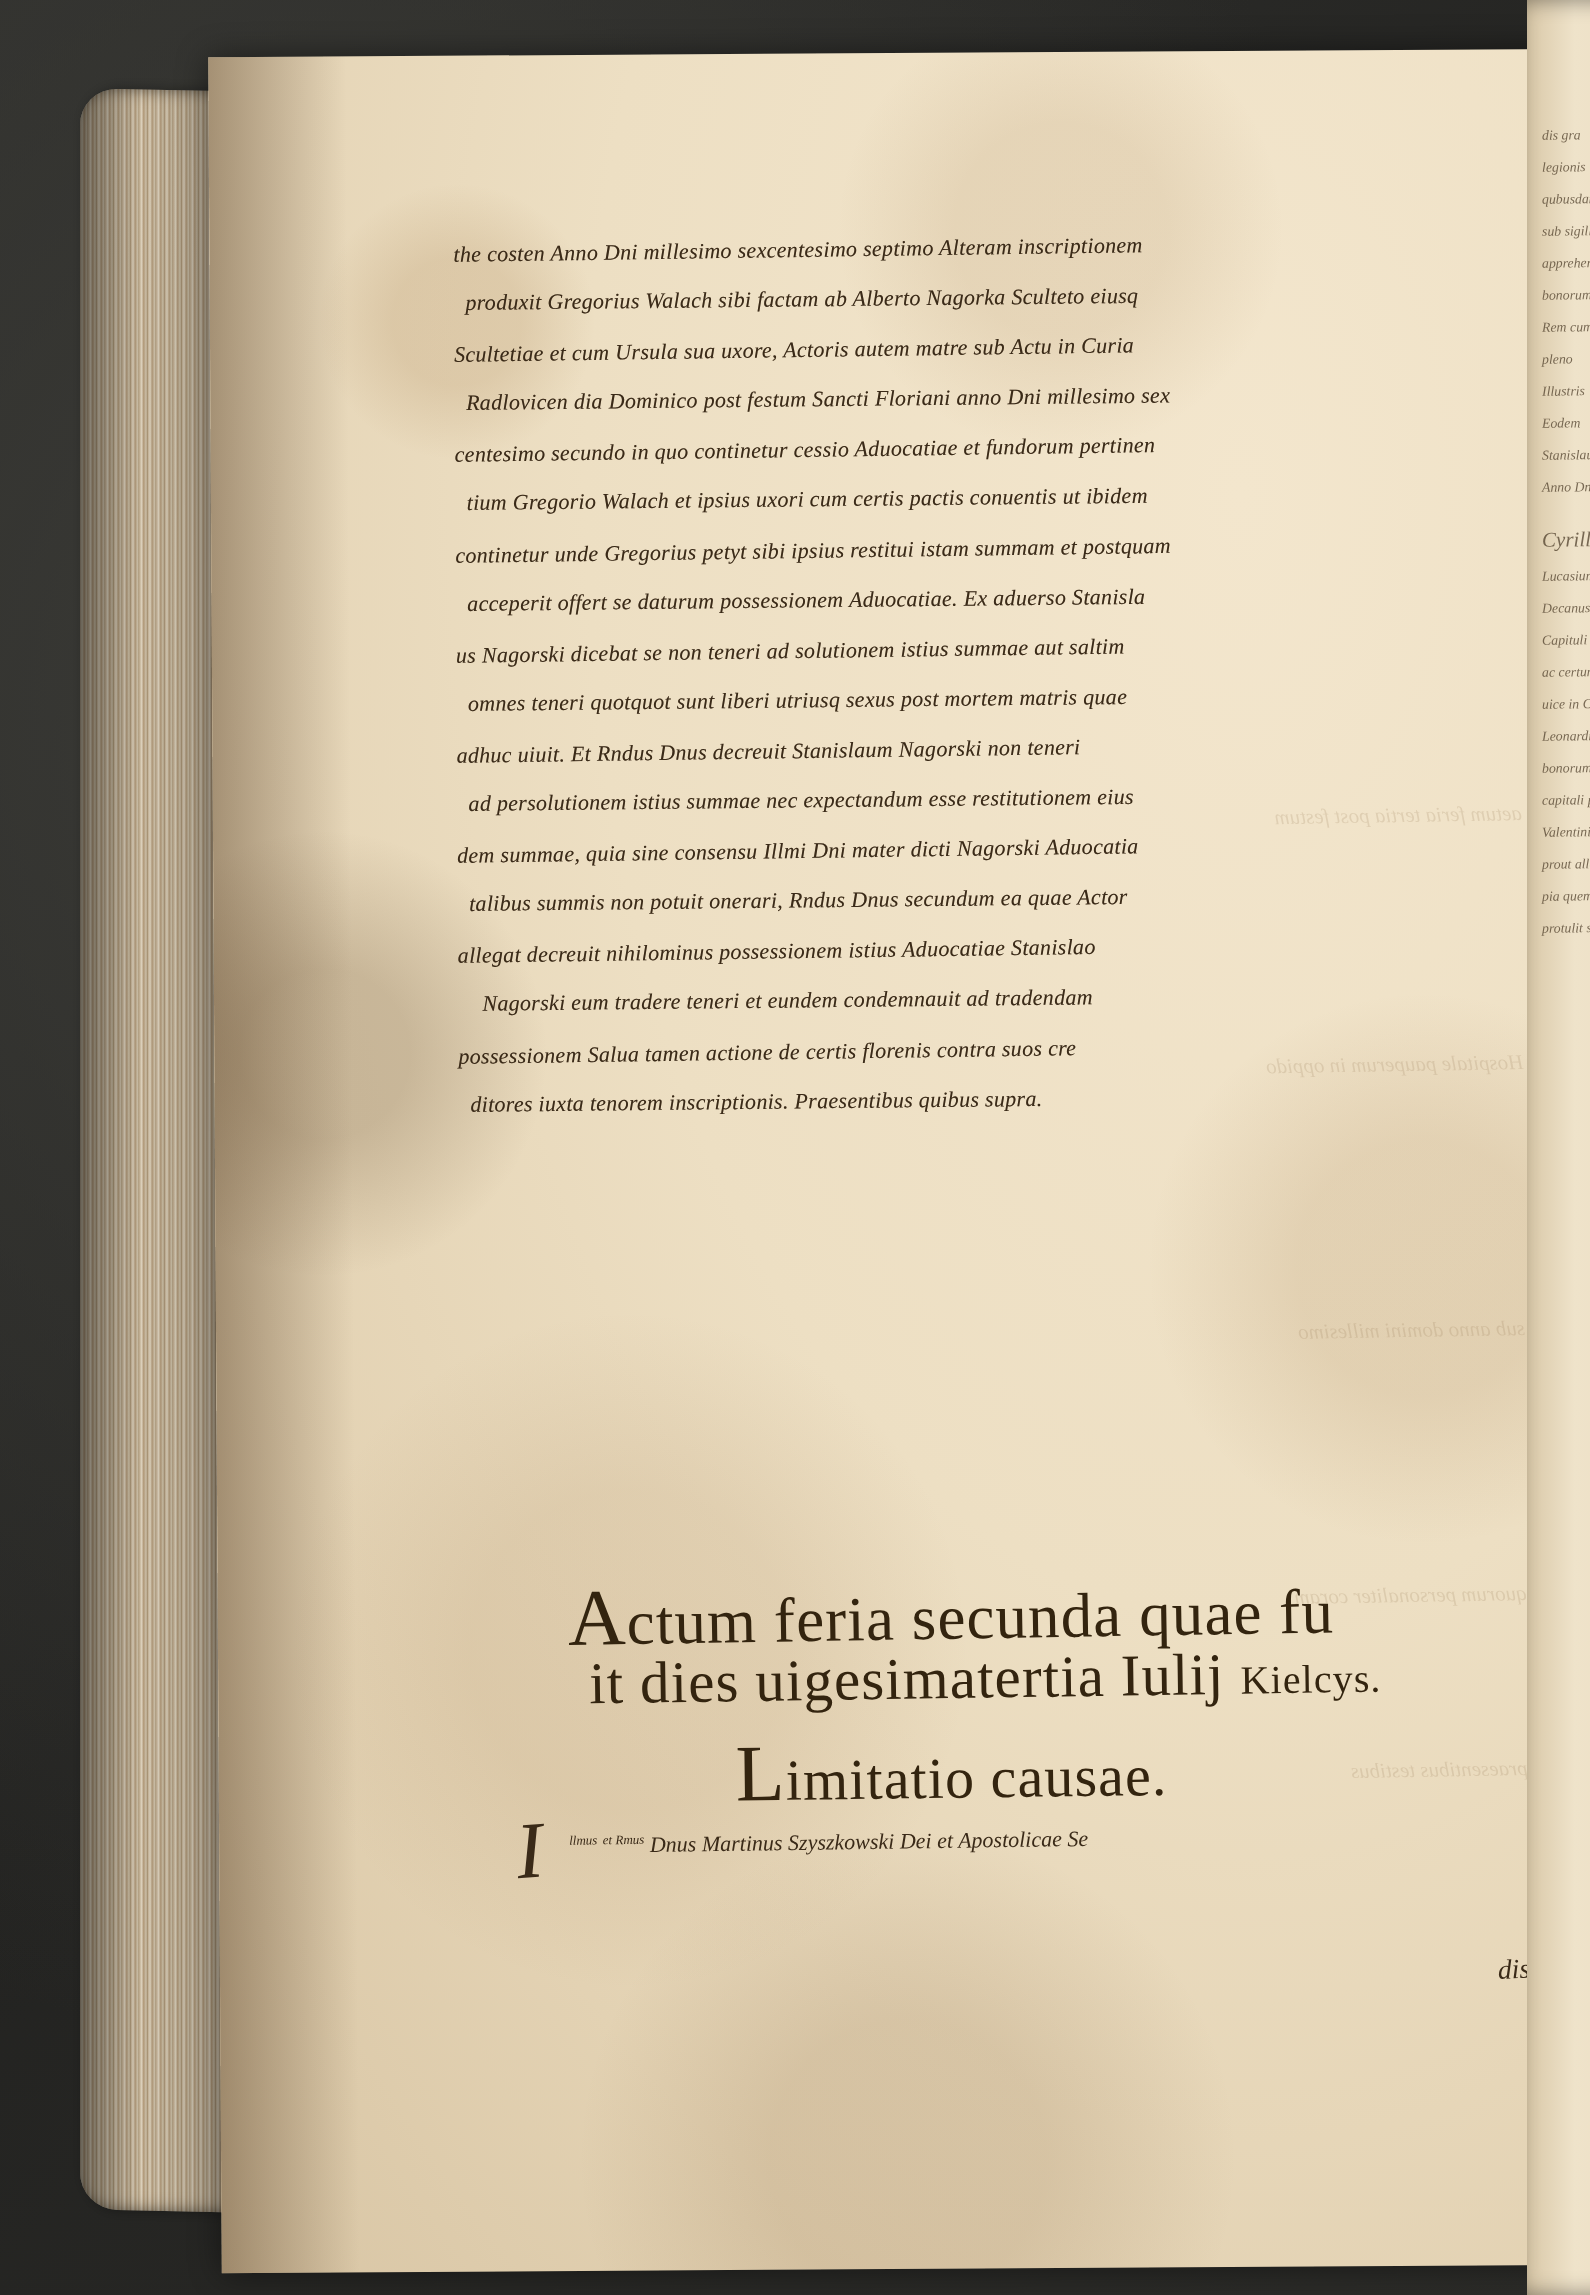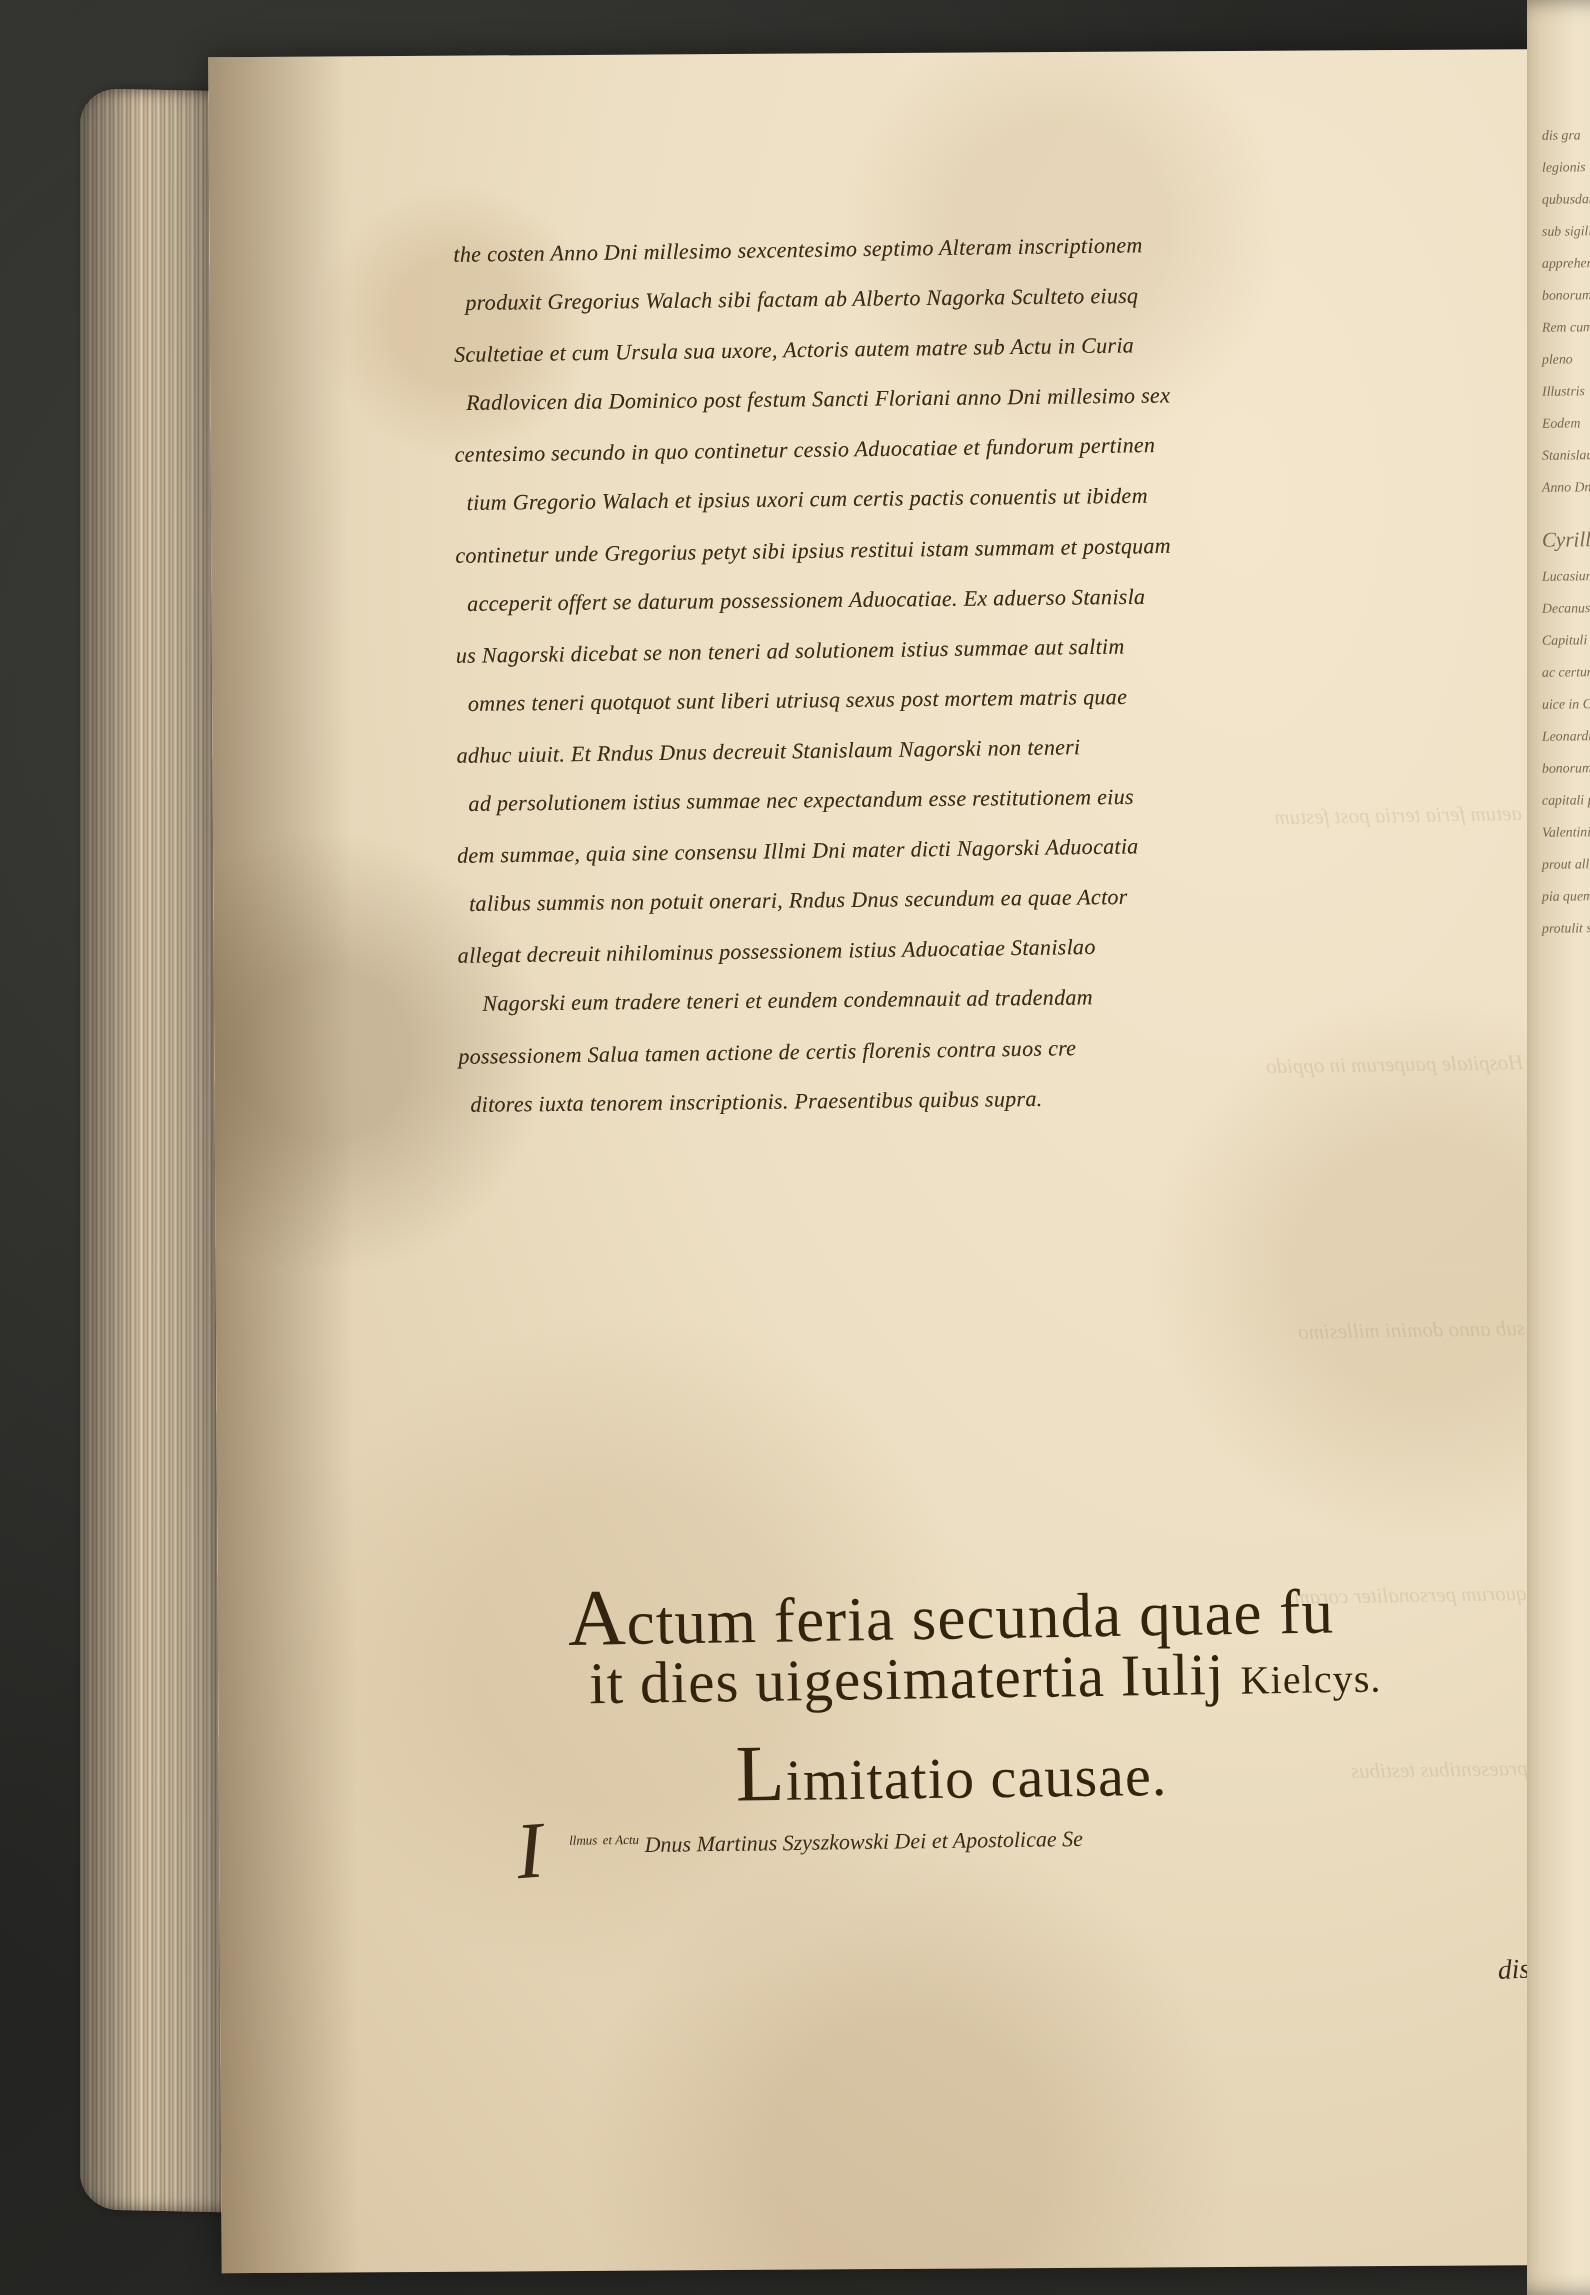--- a/index.html
+++ b/index.html
@@ -279,21 +279,21 @@
         <span class="small">Kielcys.</span>
       </div>
 
       <div id="heading-3" class="display">
         <span class="cap">L</span><span>imitatio causae.</span>
       </div>
 
       <div id="initial-flourish">I</div>
       <div id="final-line">
         <span class="sup">llmus</span>
-        <span class="sup">et Actu</span>
+        <span class="sup">et Rmus</span>
         <span>Dnus Martinus Szyszkowski Dei et Apostolicae Se</span>
       </div>
 
       <div id="catchword">dis</div>
 
     </div>
   </div>
 
   <div id="page-right">
     <div style="padding-top:127px">

